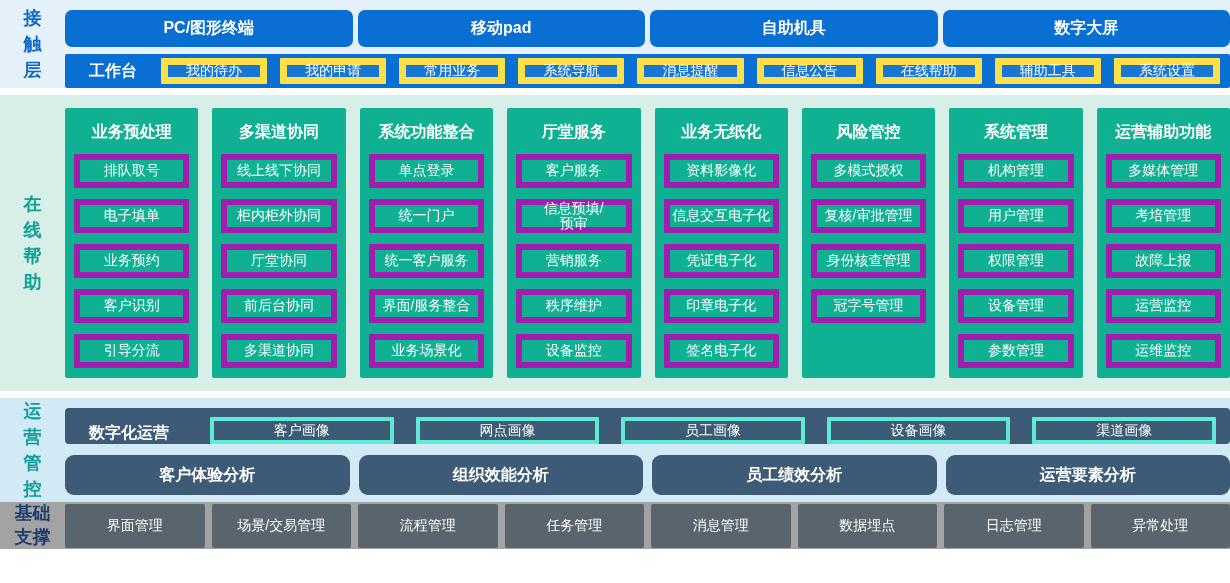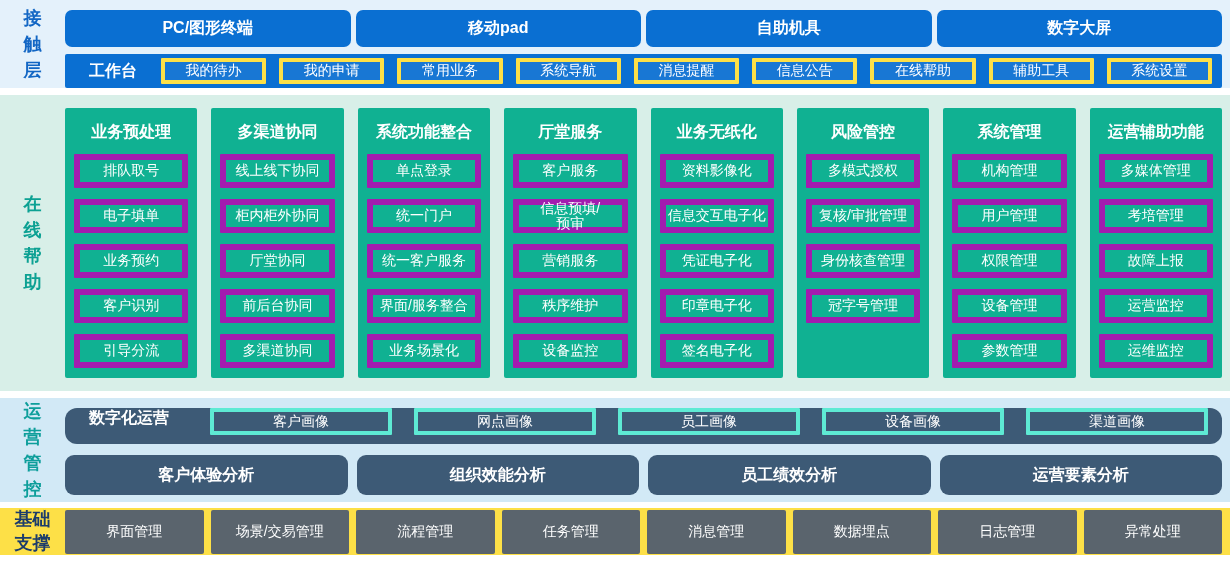--- a/index.html
+++ b/index.html
@@ -10,21 +10,21 @@
     overflow: hidden;
   }
   .page { width: 1230px; height: 519px; display: flex; flex-direction: column; }
 
   
   .band { display: flex; width: 100%; }
   .rail {
     width: 65px; flex: 0 0 65px;
     display: flex; align-items: center; justify-content: center;
   }
-  .content { flex: 1; min-width: 0; padding-right: 8px; }
+  .content { flex: 1; min-width: 0; }
 
   .vlabel {
     font-weight: bold; font-size: 18px; line-height: 1.45;
     width: 22px; word-break: break-all; text-align: center;
   }
   .hlabel2 {
     font-weight: bold; font-size: 18px; line-height: 1.3;
     width: 40px; word-break: break-all; text-align: center;
   }
 
@@ -41,21 +41,21 @@
   .workbench {
     margin-top: 7px; height: 34px; background: #0a6fd2; border-radius: 2px;
     display: flex; align-items: center; padding: 0 10px 0 0;
   }
   .wb-label {
     flex: 0 0 96px; text-align: center;
     color: #fff; font-weight: bold; font-size: 16px;
   }
   .wb-items { flex: 1; display: flex; gap: 13px; }
   .wb-item {
-    flex: 1; height: 26px; border: 4px solid #fde047; border-radius: 1px;
+    flex: 1; height: 26px; border: 7px solid #fde047; border-radius: 1px;
     background: rgba(255,255,255,0.06);
     color: #fff; font-size: 14px;
     display: flex; align-items: center; justify-content: center; white-space: nowrap;
   }
 
   
   .band2 { height: 296px; background: #d8efe8; margin-top: 7px; }
   .band2 .vlabel { color: #0ca193; }
   .band2 .content { padding-top: 13px; padding-bottom: 13px; }
   .columns { display: flex; gap: 14px; height: 100%; }
@@ -74,42 +74,42 @@
     color: #fff; font-size: 14px; line-height: 1.1;
     display: flex; align-items: center; justify-content: center;
     text-align: center; white-space: pre-line;
   }
 
   
   .band3 { height: 106px; background: #d2e9f6; margin-top: 7px; }
   .band3 .vlabel { color: #0d9e9b; }
   .band3 .content { padding-top: 10px; }
   .digital-ops {
-    height: 36px; background: #3d5a76; border-radius: 12px;
-    display: flex; align-items: flex-start; padding: 0 14px 0 0; gap: 17px;
+    height: 36px; background: #3d5a76; border-radius: 4px;
+    display: flex; align-items: flex-end; padding: 0 14px 0 0; gap: 17px;
   }
   .ops-label {
     flex: 0 0 128px; text-align: center;
     color: #fff; font-weight: bold; font-size: 16px;
   }
   .ops-items { flex: 1; display: flex; gap: 22px; }
   .ops-item {
     flex: 1; height: 27px; border: 4px solid #5eead4; border-radius: 1px;
     color: #fff; font-size: 14px;
     display: flex; align-items: center; justify-content: center; white-space: nowrap;
   }
   .analysis-row { margin-top: 11px; display: flex; gap: 9px; }
   .analysis-bar {
     flex: 1; height: 40px; background: #3d5a76; border-radius: 9px;
     color: #fff; font-weight: bold; font-size: 16px;
     display: flex; align-items: center; justify-content: center;
   }
 
   
-  .band4 { flex: 1; background: #fde047; margin-top: 6px; }
+  .band4 { flex: 1; background: #a3a3a3; margin-top: 0; }
   .band4 .hlabel2 { color: #1c3c6b; }
   .band4 .content { display: flex; align-items: center; }
   .support-items { display: flex; gap: 7px; width: 100%; }
   .support-item {
     flex: 1; height: 44px; background: #5a646d; border-radius: 2px;
     color: #fff; font-size: 14px;
     display: flex; align-items: center; justify-content: center; white-space: nowrap;
   }
 </style>
 </head>

